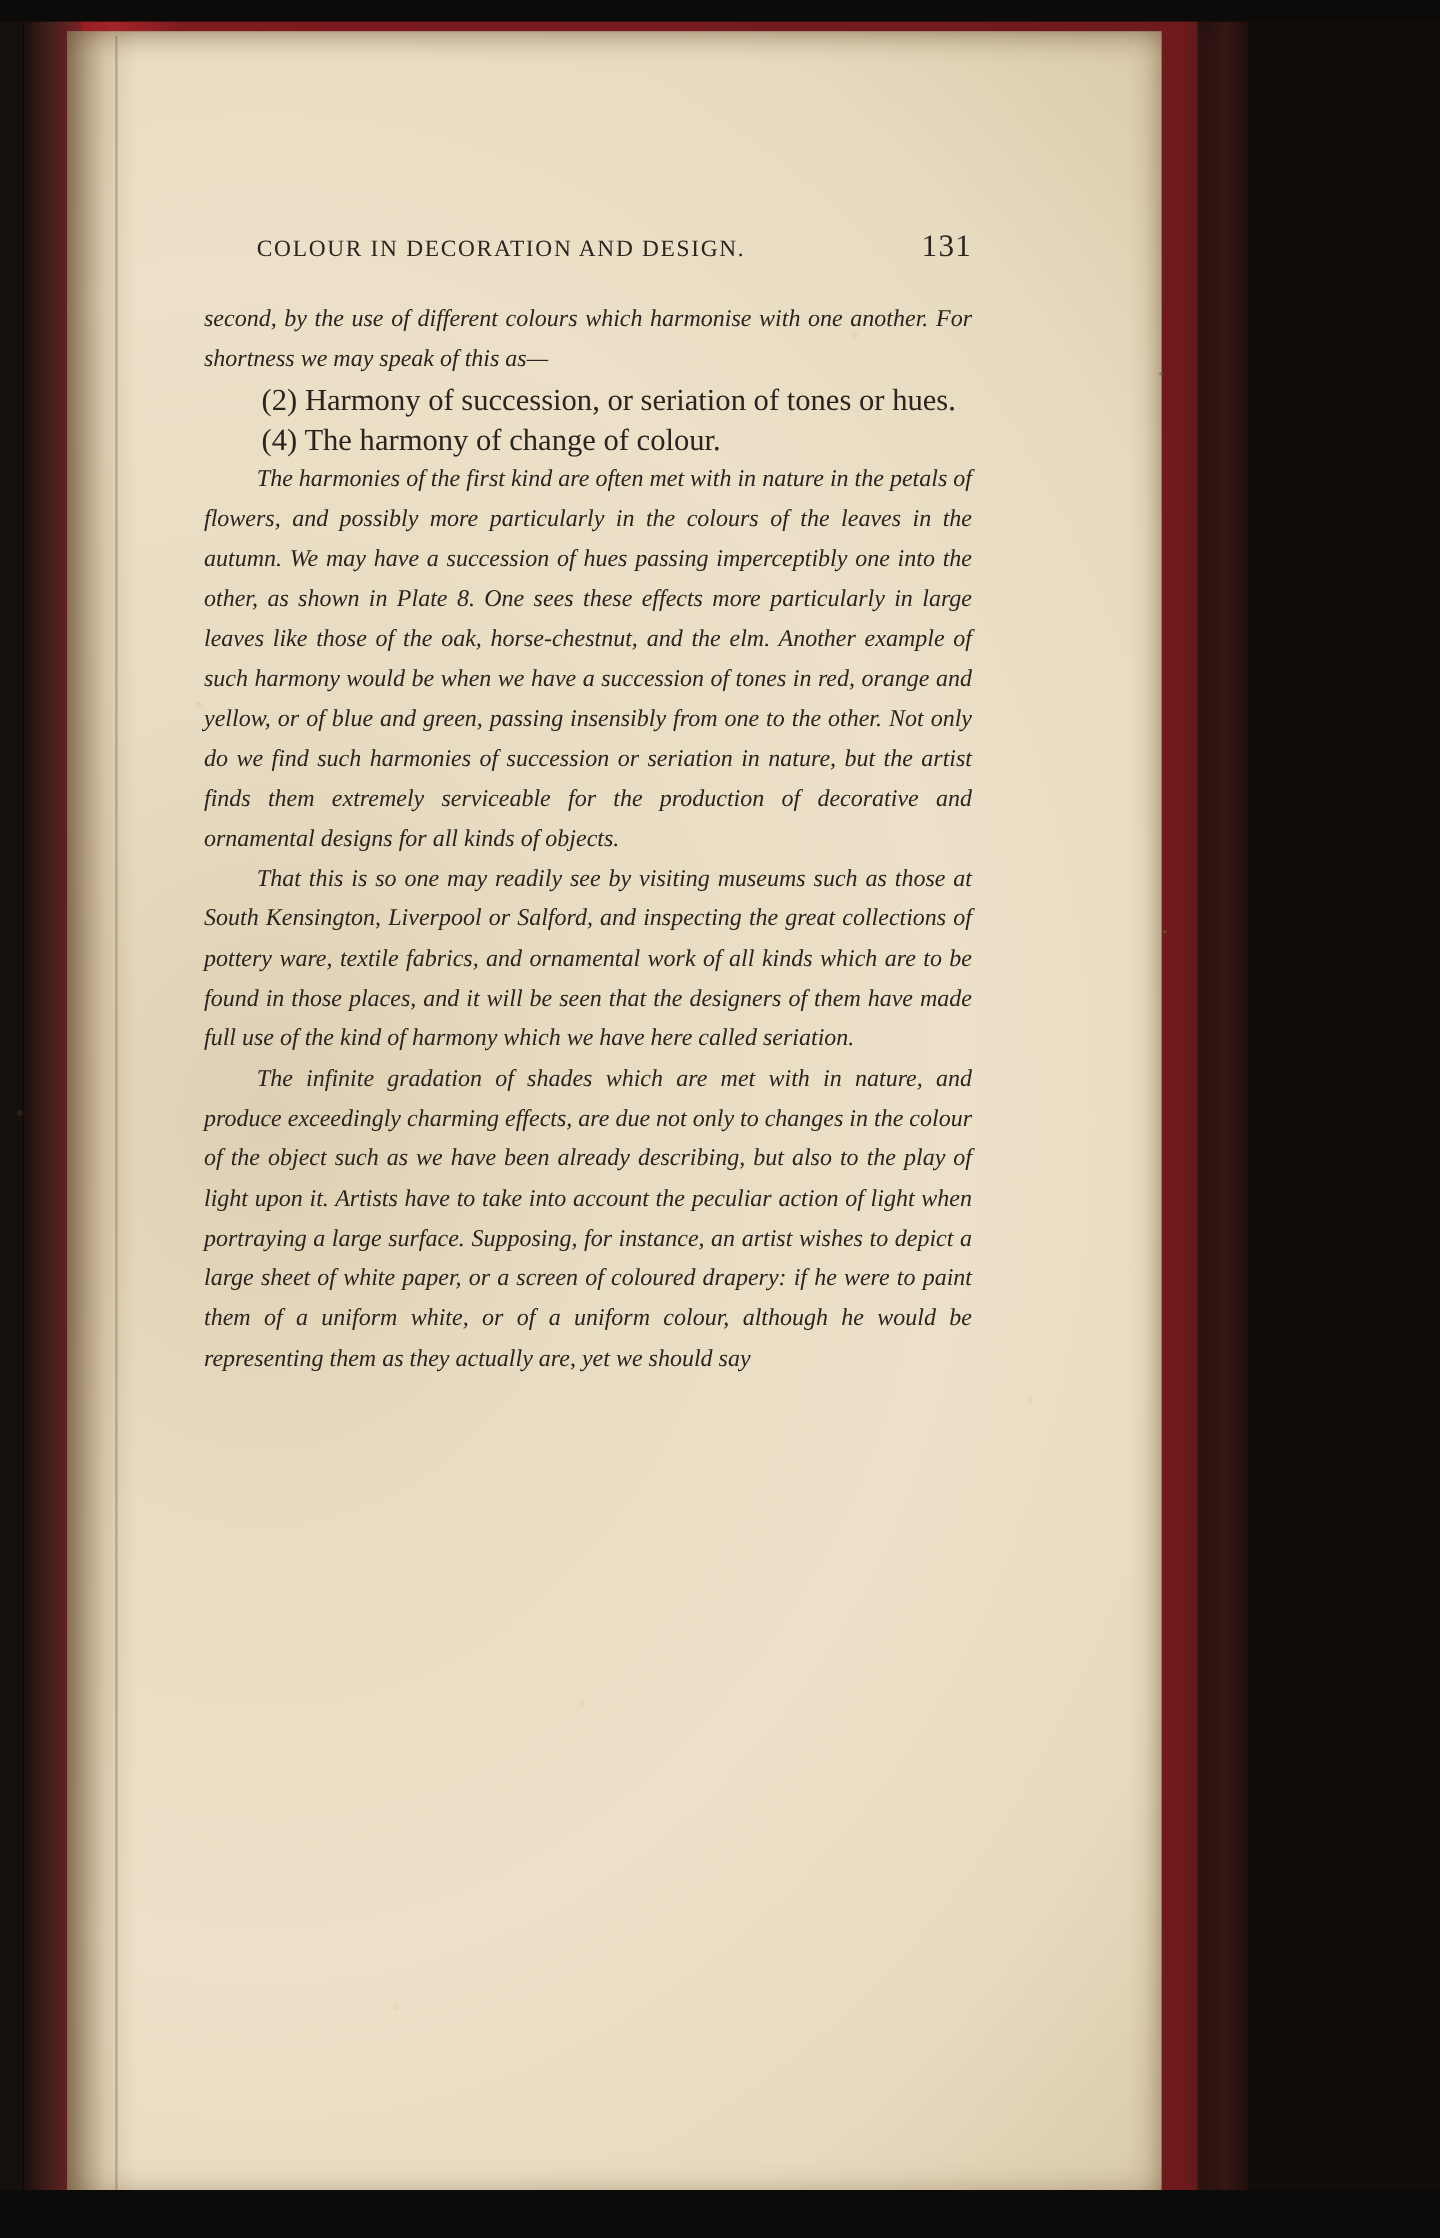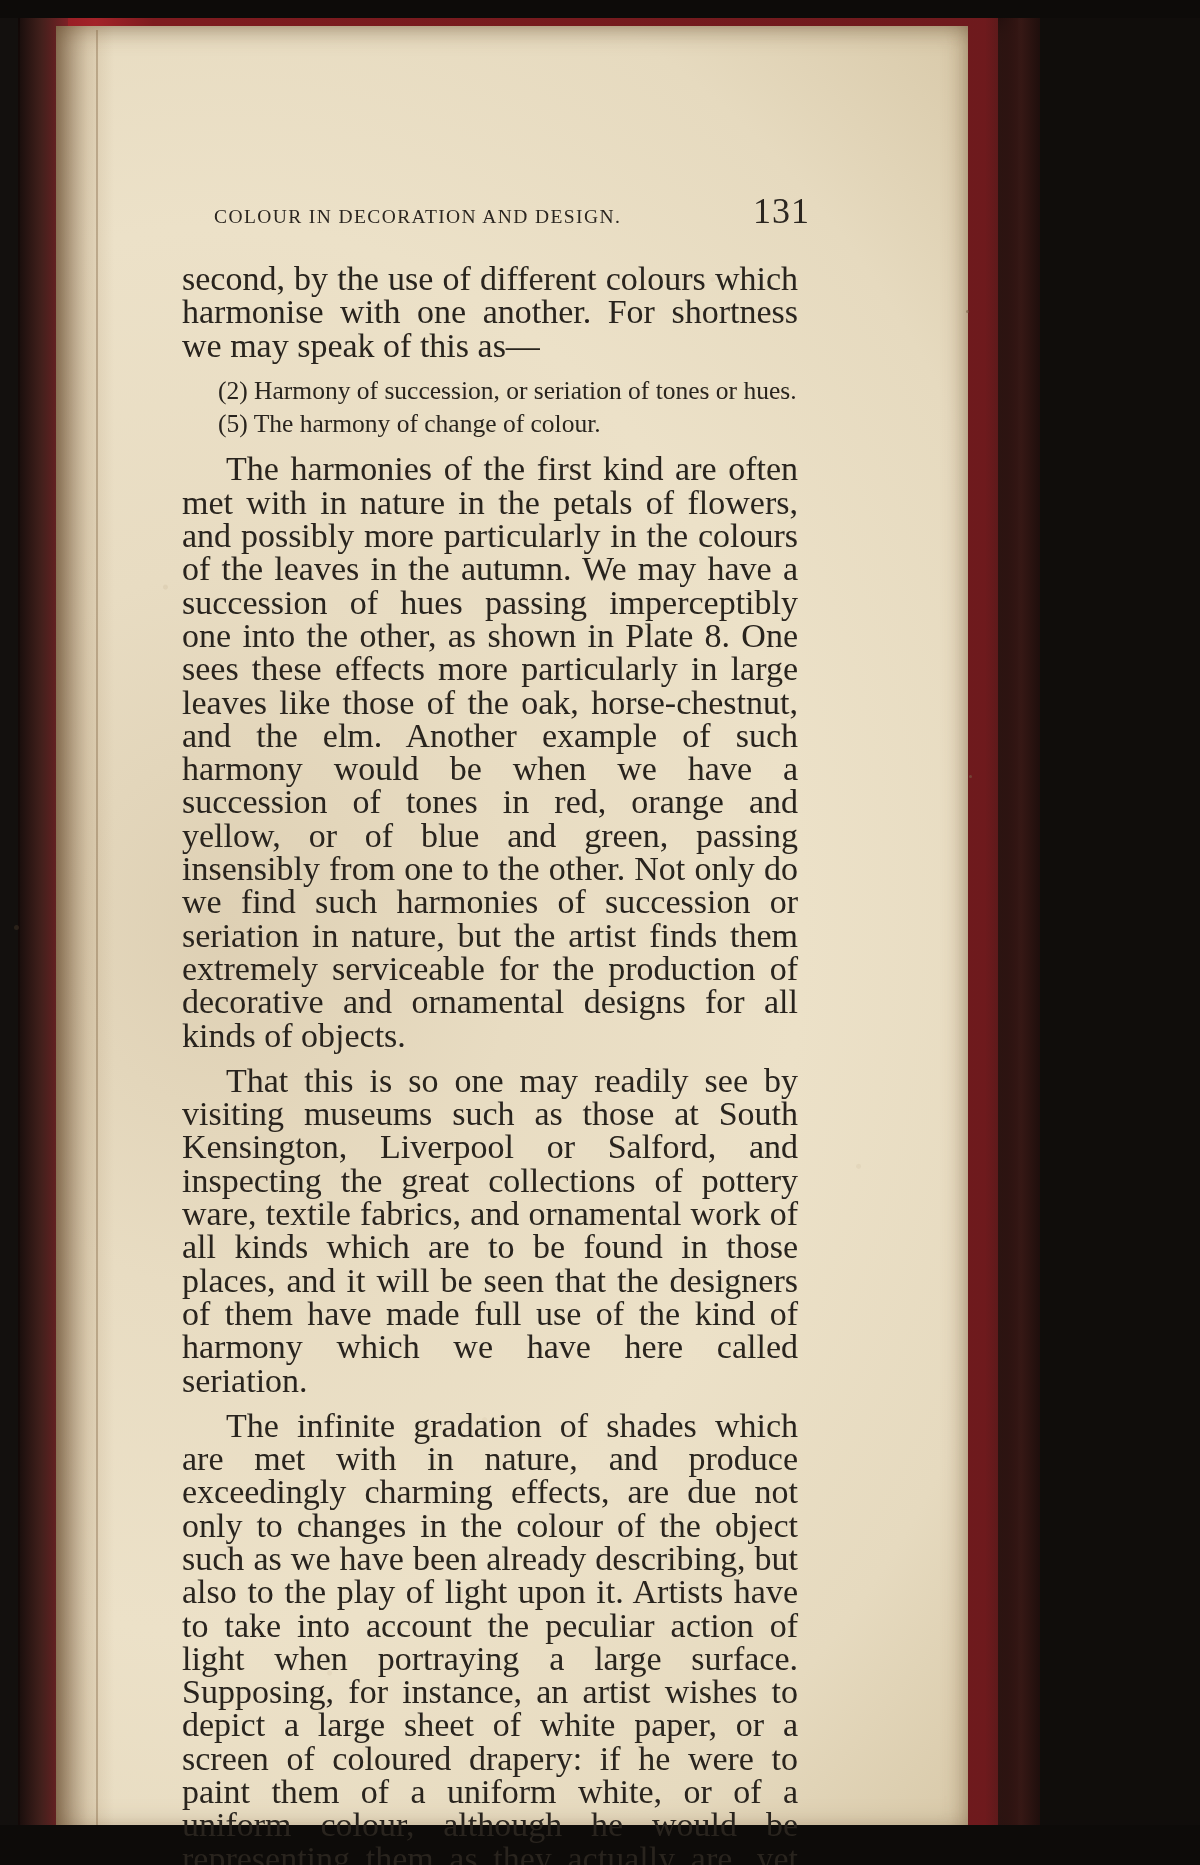--- a/index.html
+++ b/index.html
@@ -145,32 +145,33 @@
   }
   .rh-title {
     font-size: 19.5px;
     letter-spacing: 1.4px;
     color: #2b2620;
     font-variant: small-caps;
     text-transform: uppercase;
     margin-left: 44px;
   }
   .rh-folio {
-    font-size: 36px;
+    font-size: 26px;
     color: #2b2620;
     letter-spacing: 1px;
   }
 
   p.body {
-    margin: 12px;
-    font-size: 34px;
+    margin: 0;
+    font-size: 20px;
     line-height: 33.3px;
     text-align: justify;
     text-justify: inter-word;
     color: #29241e;
+    font-style: italic;
     -webkit-font-smoothing: antialiased;
   }
   p.body + p.body { margin-top: 0; }
   p.indent { text-indent: 44px; }
   p.noindent { text-indent: 0; }
 
   ol.numlist {
     list-style: none;
     margin: 0;
     padding: 0;
@@ -225,21 +226,21 @@
 
     <div class="running-head">
       <div class="rh-title">COLOUR IN DECORATION AND DESIGN.</div>
       <div class="rh-folio">131</div>
     </div>
 
     <p class="body noindent">second, by the use of different colours which harmonise with one another.  For shortness we may speak of this as—</p>
 
     <ol class="numlist">
       <li>(2) Harmony of succession, or seriation of tones or hues.</li>
-      <li>(5) The harmony of change of colour.</li>
+      <li>(4) The harmony of change of colour.</li>
     </ol>
 
     <p class="body indent">The harmonies of the first kind are often met with in nature in the petals of flowers, and possibly more particularly in the colours of the leaves in the autumn.  We may have a succession of hues passing imperceptibly one into the other, as shown in Plate 8.  One sees these effects more particularly in large leaves like those of the oak, horse-chestnut, and the elm.  Another example of such harmony would be when we have a succession of tones in red, orange and yellow, or of blue and green, passing insensibly from one to the other.  Not only do we find such harmonies of succession or seriation in nature, but the artist finds them extremely serviceable for the production of decorative and ornamental designs for all kinds of objects.</p>
 
     <p class="body indent">That this is so one may readily see by visiting museums such as those at South Kensington, Liverpool or Salford, and inspecting the great collections of pottery ware, textile fabrics, and ornamental work of all kinds which are to be found in those places, and it will be seen that the designers of them have made full use of the kind of harmony which we have here called seriation.</p>
 
     <p class="body indent">The infinite gradation of shades which are met with in nature, and produce exceedingly charming effects, are due not only to changes in the colour of the object such as we have been already describing, but also to the play of light upon it. Artists have to take into account the peculiar action of light when portraying a large surface.  Supposing, for instance, an artist wishes to depict a large sheet of white paper, or a screen of coloured drapery: if he were to paint them of a uniform white, or of a uniform colour, although he would be representing them as they actually are, yet we should say</p>
 
   </div>
 </div>

